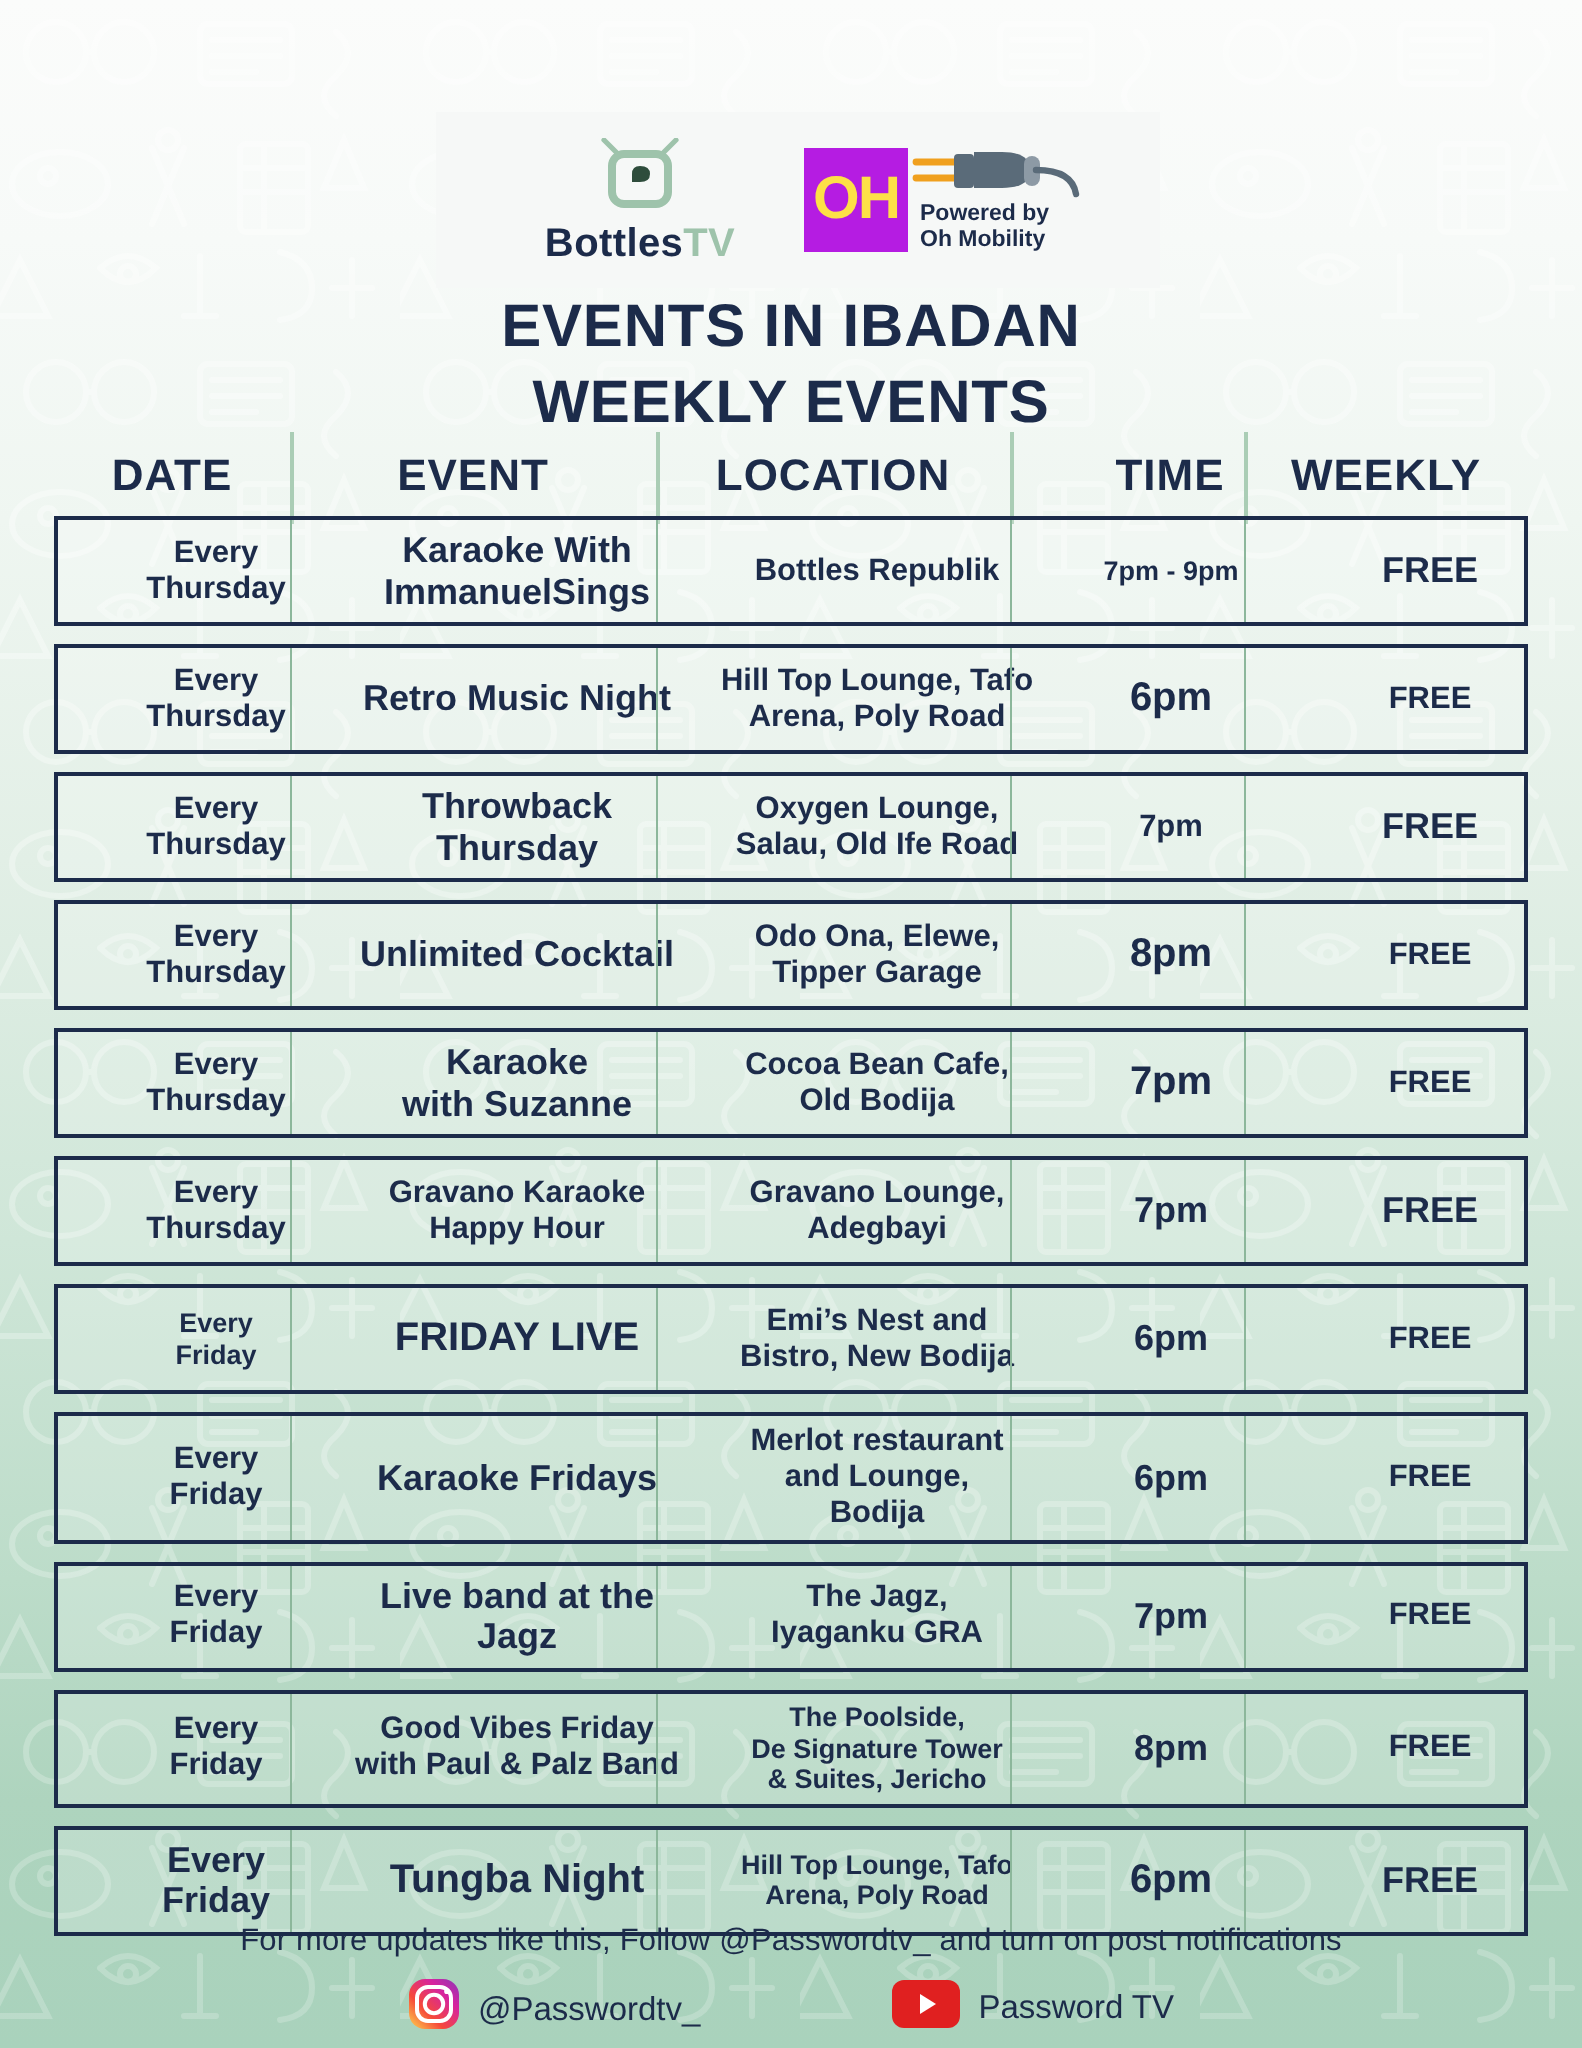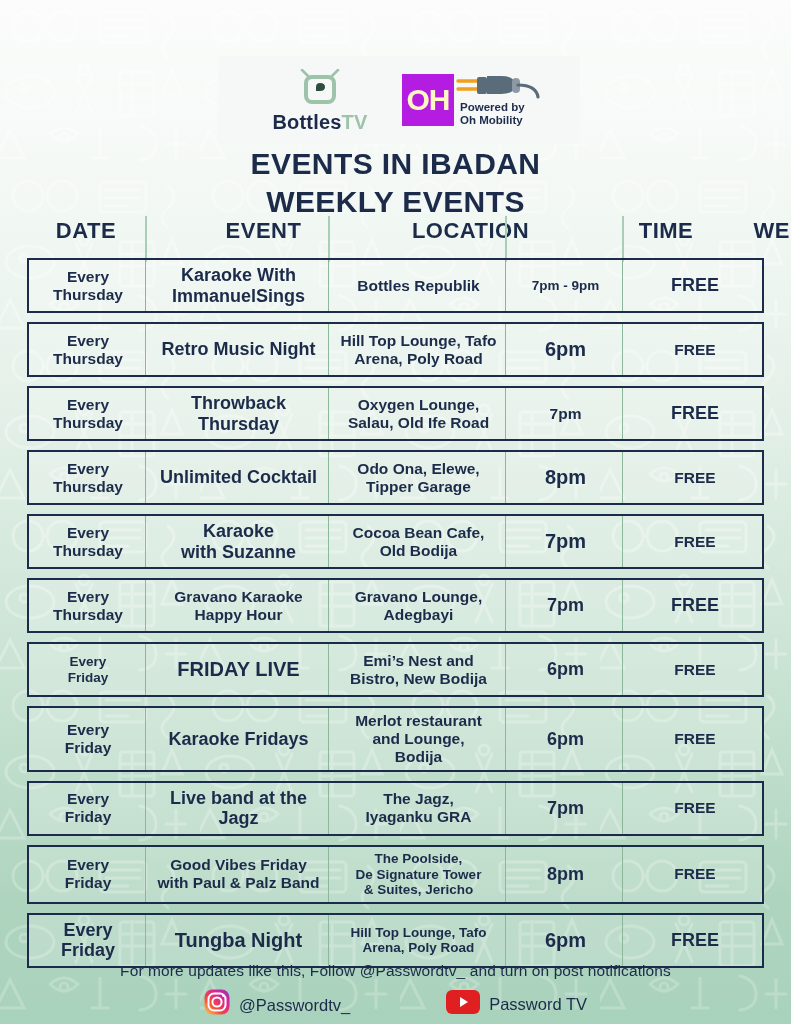--- a/index.html
+++ b/index.html
@@ -68,21 +68,21 @@
     white-space: nowrap;
   }
   .ptv-word .dark { color: #1c2b4a; }
   .ptv-word .sage { color: #9ec3ab; }
 
   .oh-block { display: flex; align-items: center; gap: 6px; }
   .oh-square {
     width: 52px; height: 52px;
     background: #b51ce2;
     display: flex; align-items: center; justify-content: center;
-    color: #fef9c3;
+    color: #fde047;
     font-size: 30px;
     font-weight: 700;
     letter-spacing: -1px;
     line-height: 1;
   }
   .oh-right { display: flex; flex-direction: column; align-items: flex-start; }
   .plug-svg { width: 86px; height: 26px; display: block; margin-left: -4px;}
   .oh-caption {
     font-size: 11.5px;
     font-weight: 700;
@@ -117,22 +117,22 @@
 
   .col-date   { width: 118px; }
   .col-event  { width: 183px; }
   .col-loc    { width: 177px; }
   .col-time   { width: 117px; padding-left: 43px; }
   .col-ticket { width: 142px; }
 
   .thead {
     display: flex;
     height: 40px;
+    align-items: center;
     position: relative;
-    gap: 27px;
   }
   .th {
     text-align: center;
     font-size: 22px;
     font-weight: 700;
     color: #1c2b4a;
     letter-spacing: .5px;
     flex: none;
   }
   .thead .vline {
@@ -143,20 +143,21 @@
     background: #aacdb5;
   }
 
   .row {
     display: flex;
     border: 2px solid #1c2b4a;
     background: rgba(255,255,255,.20);
     margin-bottom: 9px;
     position: relative;
     align-items: stretch;
+    padding-left: 20px;
   }
   .row .sep {
     position: absolute;
     top: 0; bottom: 0;
     width: 1px;
     background: #8cb79b;
   }
   .cell {
     flex: none;
     display: flex;

